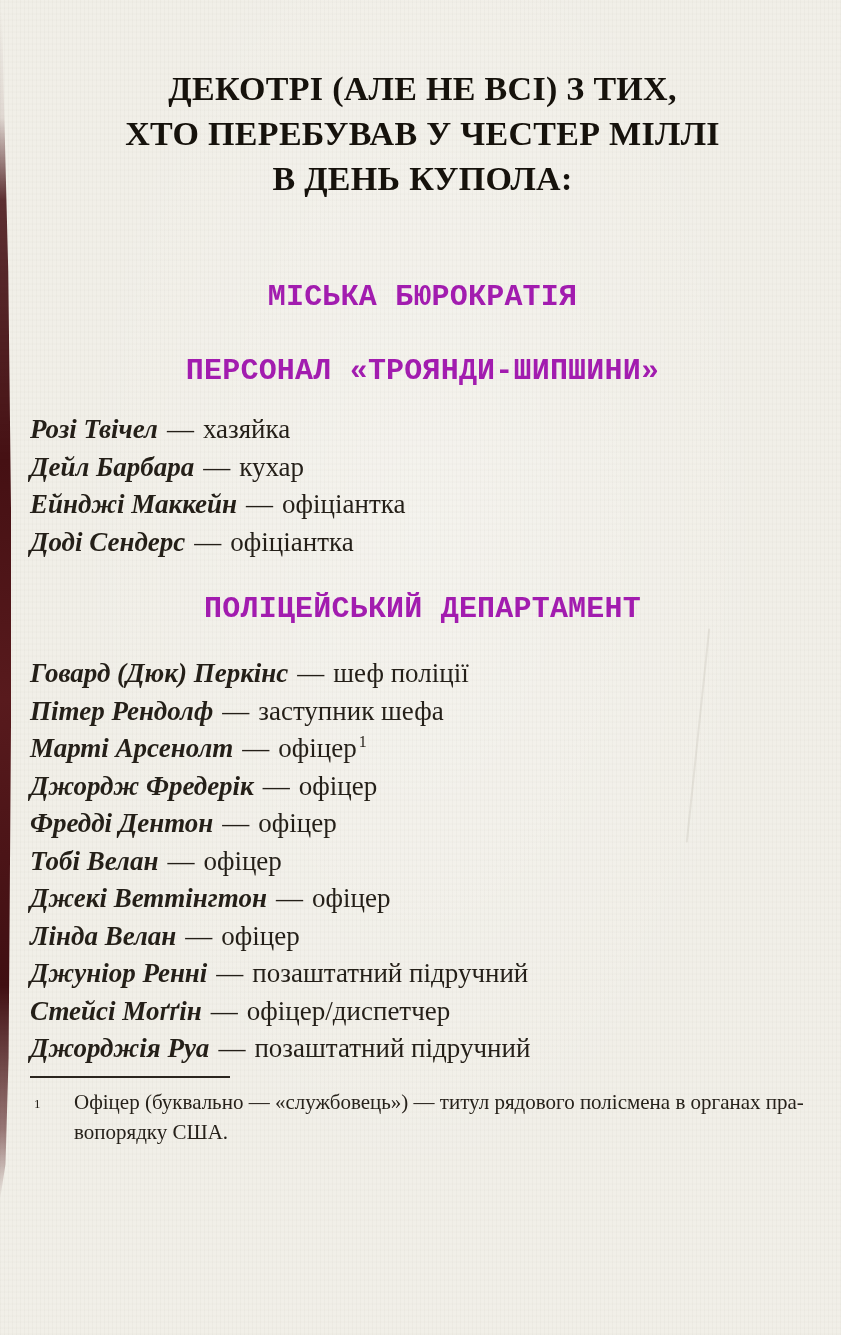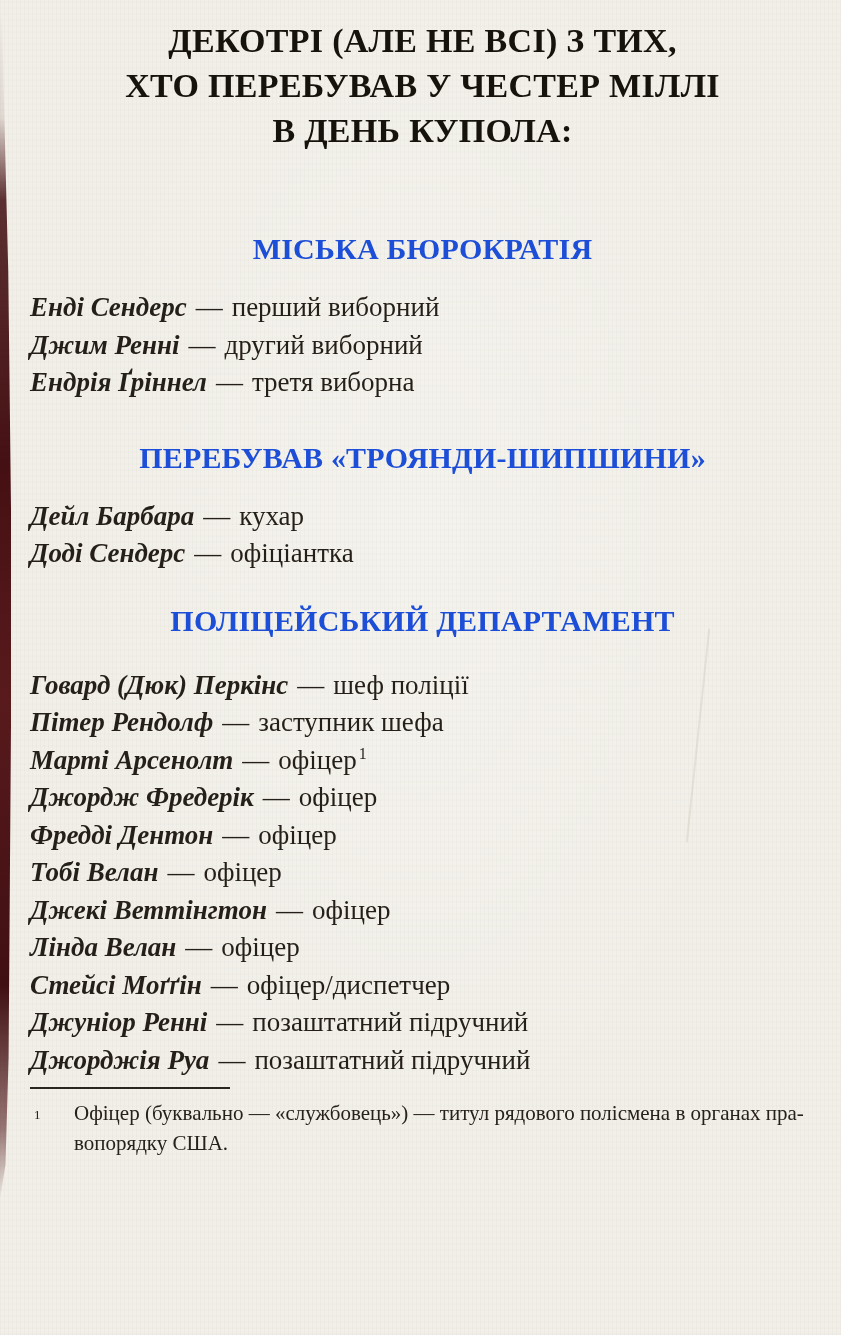--- a/index.html
+++ b/index.html
@@ -53,37 +53,39 @@
     height: 215px;
     background: rgba(105,95,75,0.10);
     transform: rotate(6deg);
     border-radius: 2px;
     z-index: 1;
   }
   .content {
     position: relative;
     z-index: 3;
     padding: 18px 26px 0 30px;
+    margin-top: 48px;
   }
   .page-title {
     text-align: center;
     font-weight: 700;
     font-size: 34px;
     line-height: 45px;
     letter-spacing: 0.3px;
     color: #16120c;
   }
   .section-heading {
     text-align: center;
     font-weight: 700;
     font-size: 30px;
     line-height: 36px;
     letter-spacing: 0.2px;
-    color: #1d4ed8;
+    color: #a21caf;
     margin: 0;
+    font-family: Liberation Mono, monospace;
   }
   .sec-0 .section-heading { margin-top: 78px; }
   .sec-1 .section-heading { margin-top: 38px; }
   .sec-2 .section-heading { margin-top: 30px; }
   .entries { margin-top: 22px; }
   .sec-2 .entries { margin-top: 28px; }
   .entry {
     font-size: 27px;
     line-height: 37.5px;
     white-space: nowrap;
@@ -133,48 +135,45 @@
 <div class="content">
 
   <div class="page-title">
     <div>ДЕКОТРІ (АЛЕ НЕ ВСІ) З ТИХ,</div>
     <div>ХТО ПЕРЕБУВАВ У ЧЕСТЕР МІЛЛІ</div>
     <div>В ДЕНЬ КУПОЛА:</div>
   </div>
 
   <div class="sec-0">
     <h2 class="section-heading">МІСЬКА БЮРОКРАТІЯ</h2>
-    <div class="entries">
-      <div class="entry"><span class="name">Енді Сендерс</span><span class="sep">—</span><span class="role">перший виборний</span></div>
-      <div class="entry"><span class="name">Джим Ренні</span><span class="sep">—</span><span class="role">другий виборний</span></div>
-      <div class="entry"><span class="name">Ендрія Ґріннел</span><span class="sep">—</span><span class="role">третя виборна</span></div>
-    </div>
   </div>
 
   <div class="sec-1">
-    <h2 class="section-heading">ПЕРЕБУВАВ «ТРОЯНДИ-ШИПШИНИ»</h2>
+    <h2 class="section-heading">ПЕРСОНАЛ «ТРОЯНДИ-ШИПШИНИ»</h2>
     <div class="entries">
+      <div class="entry"><span class="name">Розі Твічел</span><span class="sep">—</span><span class="role">хазяйка</span></div>
       <div class="entry"><span class="name">Дейл Барбара</span><span class="sep">—</span><span class="role">кухар</span></div>
+      <div class="entry"><span class="name">Ейнджі Маккейн</span><span class="sep">—</span><span class="role">офіціантка</span></div>
       <div class="entry"><span class="name">Доді Сендерс</span><span class="sep">—</span><span class="role">офіціантка</span></div>
     </div>
   </div>
 
   <div class="sec-2">
     <h2 class="section-heading">ПОЛІЦЕЙСЬКИЙ ДЕПАРТАМЕНТ</h2>
     <div class="entries">
       <div class="entry"><span class="name">Говард (Дюк) Перкінс</span><span class="sep">—</span><span class="role">шеф поліції</span></div>
       <div class="entry"><span class="name">Пітер Рендолф</span><span class="sep">—</span><span class="role">заступник шефа</span></div>
       <div class="entry"><span class="name">Марті Арсенолт</span><span class="sep">—</span><span class="role">офіцер</span><sup class="ref">1</sup></div>
       <div class="entry"><span class="name">Джордж Фредерік</span><span class="sep">—</span><span class="role">офіцер</span></div>
       <div class="entry"><span class="name">Фредді Дентон</span><span class="sep">—</span><span class="role">офіцер</span></div>
       <div class="entry"><span class="name">Тобі Велан</span><span class="sep">—</span><span class="role">офіцер</span></div>
       <div class="entry"><span class="name">Джекі Веттінгтон</span><span class="sep">—</span><span class="role">офіцер</span></div>
       <div class="entry"><span class="name">Лінда Велан</span><span class="sep">—</span><span class="role">офіцер</span></div>
+      <div class="entry"><span class="name">Джуніор Ренні</span><span class="sep">—</span><span class="role">позаштатний підручний</span></div>
       <div class="entry"><span class="name">Стейсі Моґґін</span><span class="sep">—</span><span class="role">офіцер/диспетчер</span></div>
-      <div class="entry"><span class="name">Джуніор Ренні</span><span class="sep">—</span><span class="role">позаштатний підручний</span></div>
       <div class="entry"><span class="name">Джорджія Руа</span><span class="sep">—</span><span class="role">позаштатний підручний</span></div>
     </div>
   </div>
 
   <div class="footnote-block">
     <div class="fn-rule"></div>
     <div class="footnote">
       <span class="fn-marker">1</span>
       <span class="fn-text">Офіцер (буквально — «службовець») — титул рядового полісмена в органах пра­вопорядку США.</span>
     </div>

